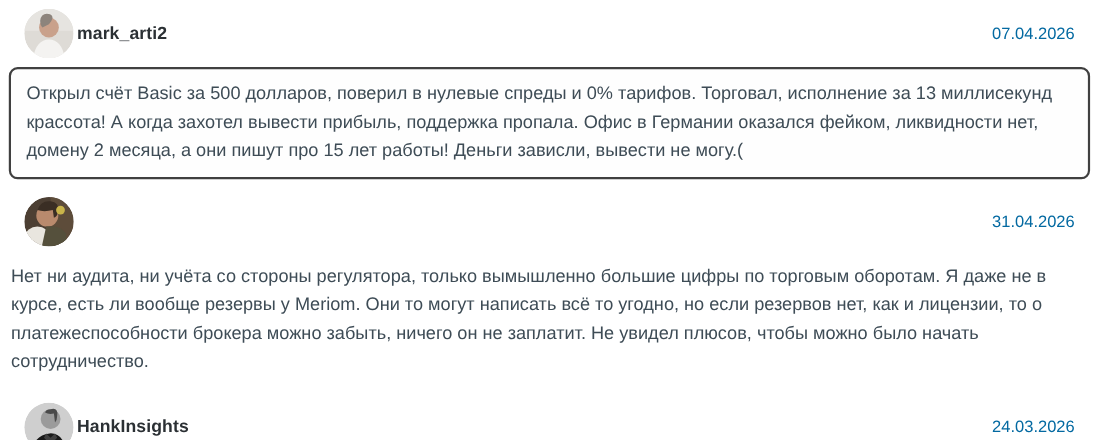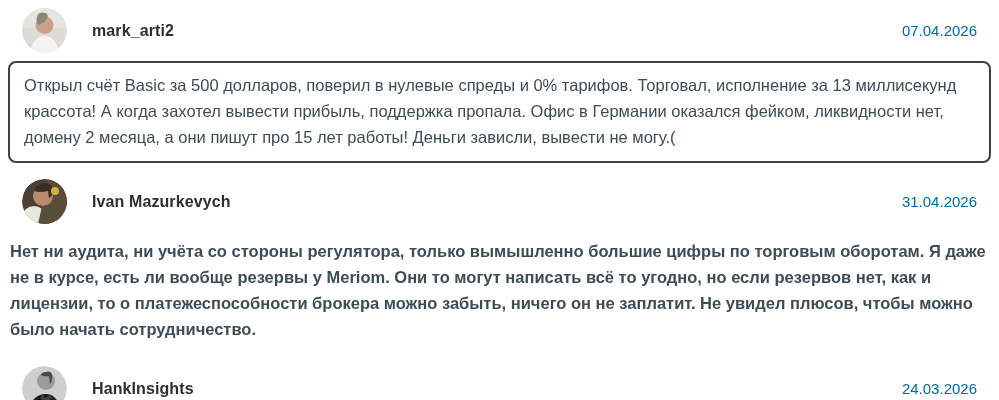--- a/index.html
+++ b/index.html
@@ -22,21 +22,21 @@
   }
   .avatar {
     width: 45px;
     height: 45px;
     border-radius: 50%;
     overflow: hidden;
     flex: 0 0 45px;
   }
   .avatar svg { display: block; width: 45px; height: 45px; }
   .username {
-    margin-left: 25px;
+    margin-left: 3px;
     font-weight: bold;
     font-size: 16px;
     color: #2b3034;
     letter-spacing: 0.1px;
   }
   .date {
     margin-left: auto;
     font-size: 15px;
     color: #0369a1;
   }
@@ -47,21 +47,20 @@
     color: #3e4c56;
   }
   .review-body.boxed {
     border: 2px solid #404040;
     border-radius: 8px;
     background: #fefefe;
     padding: 9px 14px 11px 14px;
   }
   .review-body.plain {
     padding: 6px 2px 8px 2px;
-    font-weight: bold;
   }
 </style>
 </head>
 <body>
 
 <div class="reviews">
 
   <div class="review">
     <div class="review-header">
       <span class="avatar">
@@ -85,21 +84,20 @@
         <svg viewBox="0 0 45 45" xmlns="http://www.w3.org/2000/svg">
           <circle cx="22.5" cy="22.5" r="22.5" fill="#4c3f33"></circle>
           <rect x="24" y="0" width="21" height="45" fill="#5d4c3a"></rect>
           <circle cx="21" cy="17" r="10" fill="#b98a6d"></circle>
           <path d="M12 12 q3 -9 12 -8 q8 1 7 9 q-1 5 -4 6 l-1 -7 q-8 2 -14 0 z" fill="#3a2e24"></path>
           <ellipse cx="12" cy="36" rx="11" ry="9" fill="#e9e6df"></ellipse>
           <circle cx="33" cy="12" r="4" fill="#c9b44a"></circle>
           <path d="M20 27 q12 -2 18 6 l0 12 l-22 0 z" fill="#55503c"></path>
         </svg>
       </span>
-      <span class="username">Ivan Mazurkevych</span>
       <span class="date">31.04.2026</span>
     </div>
     <div class="review-body plain">Нет ни аудита, ни учёта со стороны регулятора, только вымышленно большие цифры по торговым оборотам. Я даже не в курсе, есть ли вообще резервы у Meriom. Они то могут написать всё то угодно, но если резервов нет, как и лицензии, то о платежеспособности брокера можно забыть, ничего он не заплатит. Не увидел плюсов, чтобы можно было начать сотрудничество.</div>
   </div>
 
   <div class="review">
     <div class="review-header">
       <span class="avatar">
         <svg viewBox="0 0 45 45" xmlns="http://www.w3.org/2000/svg">
           <circle cx="22.5" cy="22.5" r="22.5" fill="#cfcfcf"></circle>

